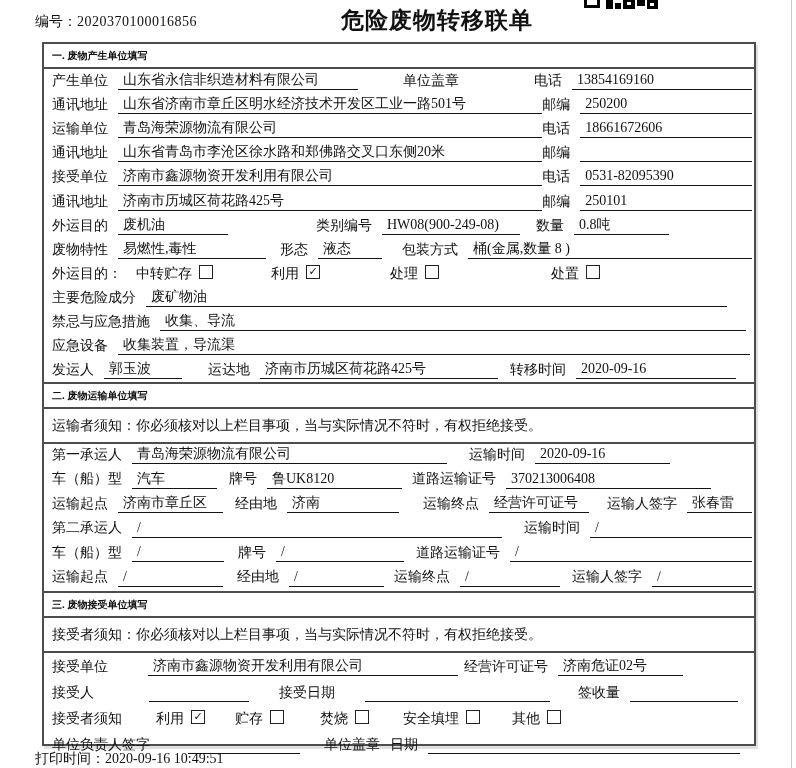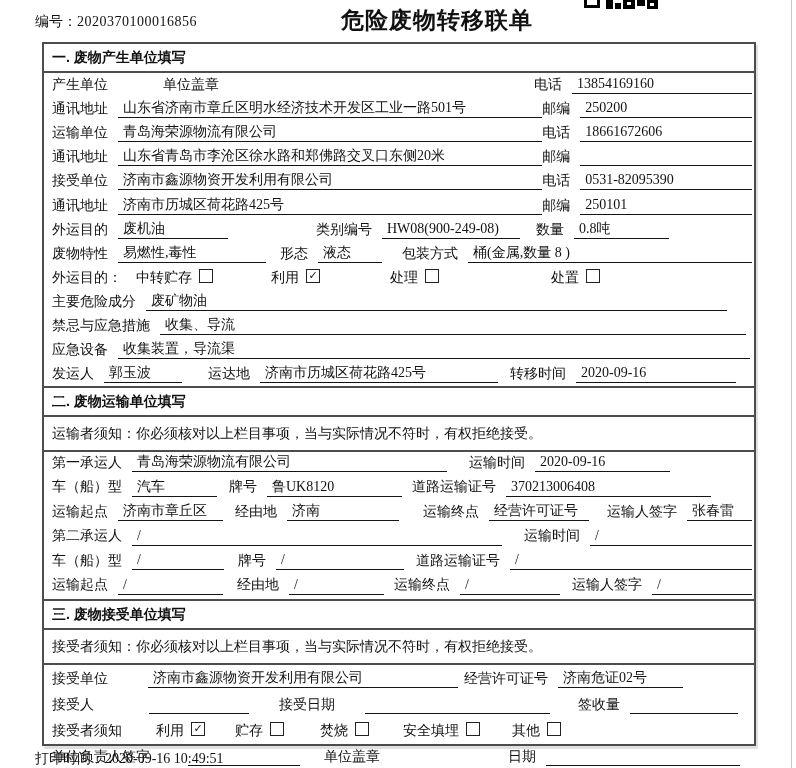--- a/index.html
+++ b/index.html
@@ -18,21 +18,21 @@
     font-size:23px;font-weight:700;letter-spacing:1px;
   }
   .qr{position:absolute;left:584px;top:0;}
   .doc{
     position:absolute;left:42px;top:42px;width:714px;height:704px;
     border:2px solid #4d4d4d;background:#fff;box-sizing:border-box;
     box-shadow:2px 3px 0 rgba(0,0,0,0.12);
   }
   .sec{
     font-family:"Liberation Sans","DejaVu Sans",sans-serif;
-    font-weight:700;font-size:14px;
+    font-weight:700;font-size:10px;
     padding:5px 8px 4px 8px;border-bottom:2px solid #4d4d4d;
   }
   .sec.mid{border-top:2px solid #4d4d4d;}
   .notice{
     font-size:14px;padding:8px 8px 7px 8px;border-bottom:2px solid #4d4d4d;
     white-space:nowrap;
   }
   .row{
     display:flex;align-items:flex-end;
     height:24.1px;box-sizing:border-box;
@@ -79,20 +79,21 @@
     <rect x="66" y="3" width="4" height="3" fill="#fff"></rect>
 </svg>
 
 <div class="doc">
 
   <div class="sect1">
     <div class="sec">一. 废物产生单位填写</div>
 
     <div class="row">
       <span class="lbl">产生单位</span>
+      <span class="u" style="width:240px">山东省永信非织造材料有限公司</span>
       <span class="lbl" style="margin-left:45px">单位盖章</span>
       <span class="lbl auto">电话</span>
       <span class="u" style="width:180px">13854169160</span>
     </div>
 
     <div class="row">
       <span class="lbl">通讯地址</span>
       <span class="u" style="width:445px">山东省济南市章丘区明水经济技术开发区工业一路501号</span>
       <span class="lbl auto">邮编</span>
       <span class="u" style="width:180px">250200</span>
@@ -289,21 +290,21 @@
       <span class="opt" style="margin-left:32px">
         <span>其他</span>
         <span class="cb"></span>
       </span>
     </div>
 
     <div class="row">
       <span class="lbl">单位负责人签字</span>
       <span class="u" style="width:112px;margin-left:28px"></span>
       <span class="lbl" style="margin-left:24px">单位盖章</span>
-      <span class="lbl" style="margin-left:118px">日期</span>
+      <span class="lbl" style="">日期</span>
       <span class="u grow" style="margin-right:12px"></span>
     </div>
   </div>
 
 </div>
 
 <div class="print-time">
   <span>打印时间：</span><span>2020-09-16  10:49:51</span>
 </div>
 

